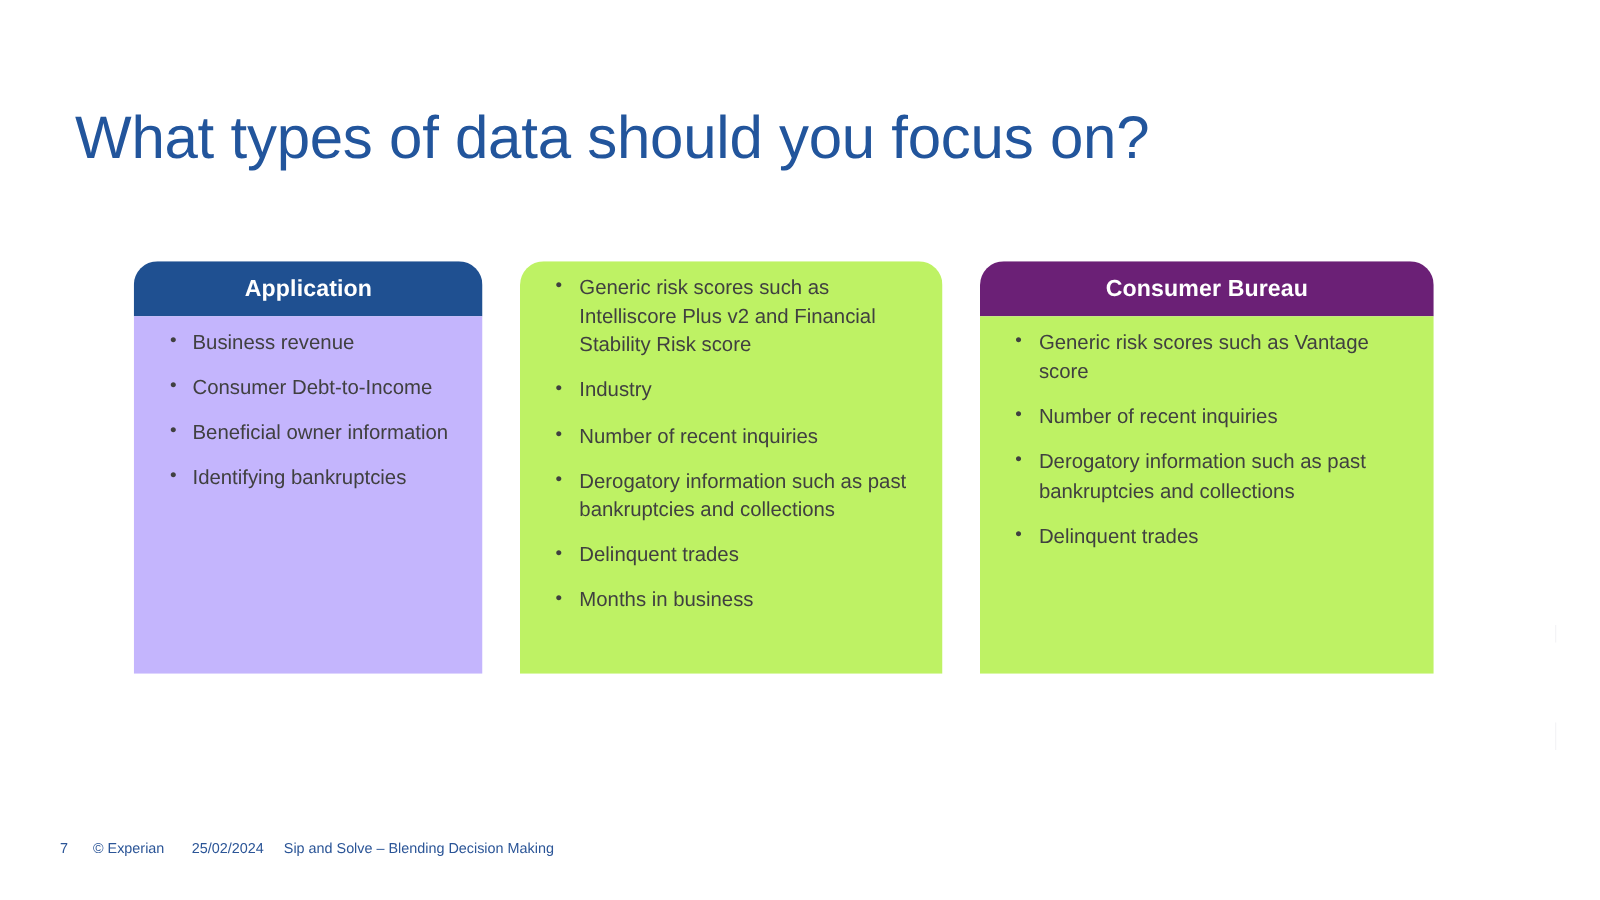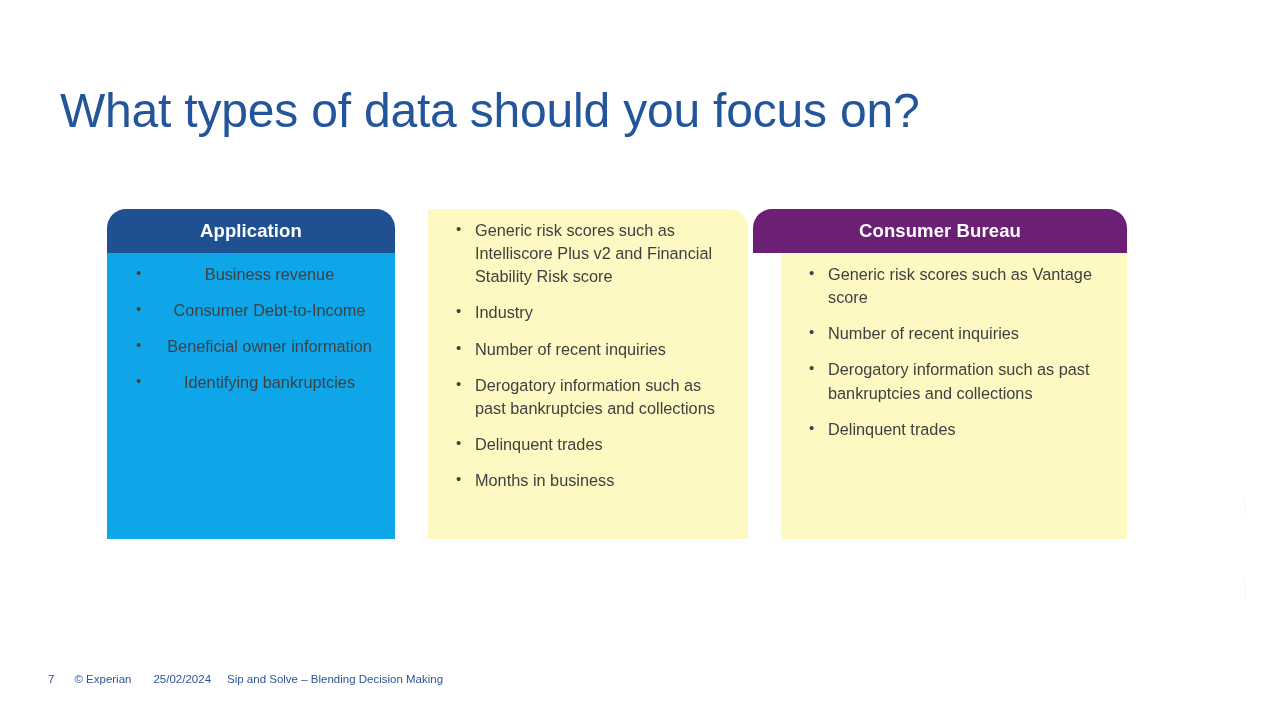--- a/index.html
+++ b/index.html
@@ -33,21 +33,21 @@
   
   .cards {
     position: absolute;
     left: 107px;
     top: 209px;
     width: 1040px;
     height: 330px;
     display: flex;
     flex-direction: row;
     align-items: flex-start;
-    gap: 5px;
+    gap: 30px;
   }
   .card {
     height: 330px;
     display: flex;
     flex-direction: column;
     border-radius: 19px 19px 0 0;
     overflow: hidden;
   }
   .card-app   { width: 288px; }
   .card-biz   { width: 348px; }
@@ -88,22 +88,22 @@
     left: 19px;
     top: -1px;
     font-size: 15px;
     color: #404040;
     line-height: 1.48;
   }
 
   
   .hdr-blue   { background: #1F5091; }
   .hdr-purple { background: #6B2076; }
-  .body-blue  { background: #0ea5e9; text-align: center; }
-  .body-pink  { background: #fef9c3; margin-left: 28px; }
+  .body-blue  { background: #c4b5fd; }
+  .body-pink  { background: #bef264; }
 
   .card-biz .card-body,
   .card-cons .card-body { padding-left: 14px; padding-right: 14px; }
   .card-biz ul.bullets li,
   .card-cons ul.bullets li { padding-left: 33px; }
   .card-biz ul.bullets li::before,
   .card-cons ul.bullets li::before { left: 14px; }
 
   
   .footer {

